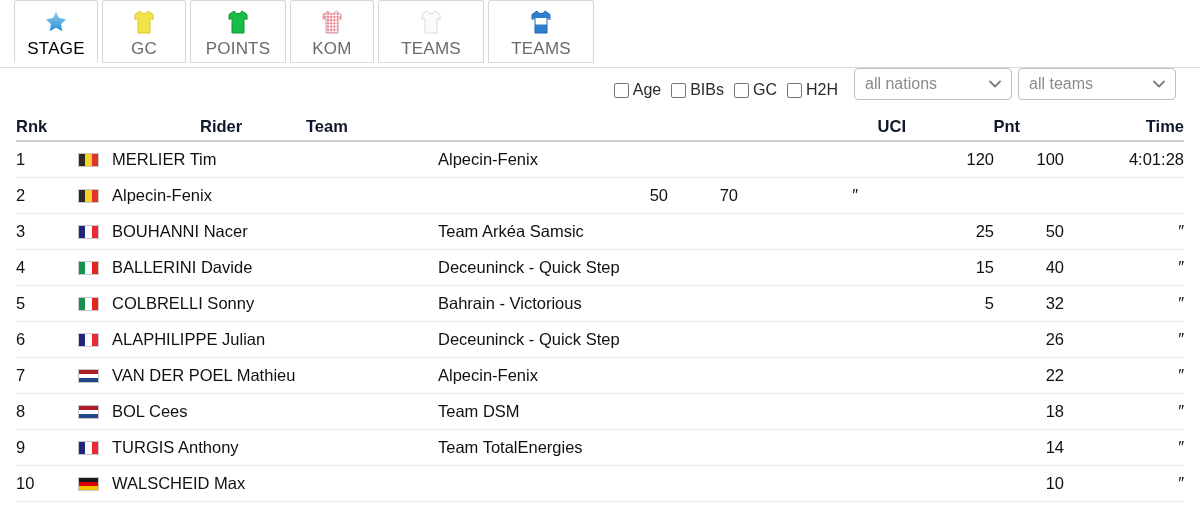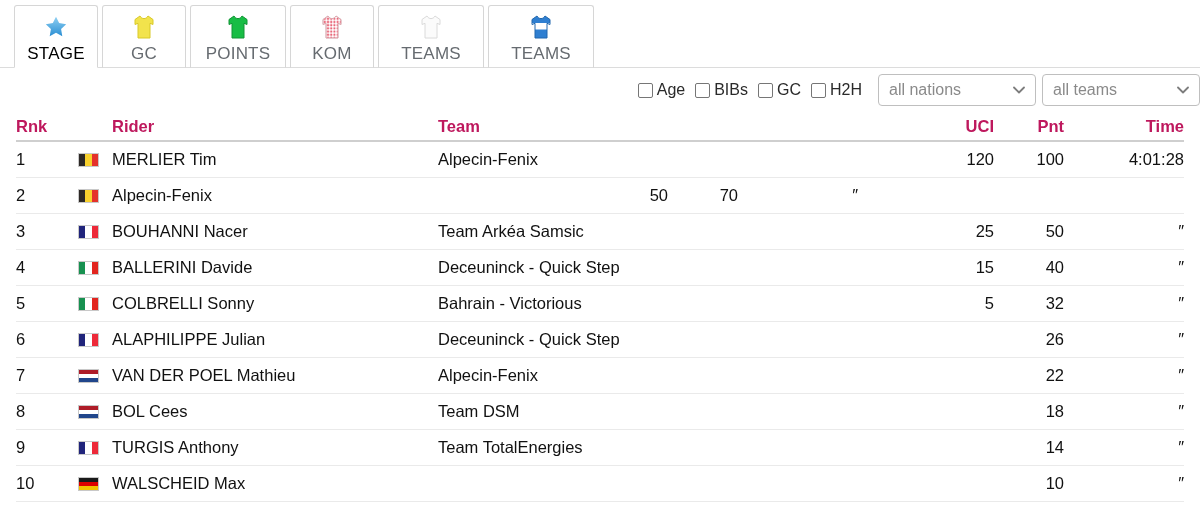--- a/index.html
+++ b/index.html
@@ -10,21 +10,20 @@
     font-family: "Liberation Sans", sans-serif;
     overflow: hidden;
   }
 
   
   .tabbar {
     position: relative;
     height: 68px;
     padding-left: 14px;
     display: flex;
-    align-items: flex-end;
     gap: 4px;
   }
   .tabbar::after {
     content: "";
     position: absolute;
     left: 0; right: 0; bottom: 0;
     height: 1px;
     background: #dcdcdc;
   }
   .tab {
@@ -53,23 +52,22 @@
     line-height: 1;
   }
   .tab.active { border-bottom-color: #ffffff; }
   .tab.active .tab-label { color: #000000; font-weight: 400; }
   .tab-icon { height: 28px; display:flex; align-items:center; justify-content:center; }
 
   
   .filterbar {
     height: 44px;
     display: flex;
-    align-items: center;
     justify-content: flex-end;
-    padding-right: 0;
+    padding-right: 24px;
     gap: 0px;
   }
   .chk-group {
     display: flex;
     align-items: center;
     gap: 4px;
     margin-right: 10px;
     cursor: pointer;
   }
   .chk {
@@ -117,21 +115,22 @@
     height: 36px;
     border-bottom: 1px solid #eaeaea;
     font-size: 16.5px;
     color: #111;
   }
   .row.head {
     height: 30px;
     border-bottom: 2px solid #cfcfcf;
     font-weight: bold;
     font-size: 16.5px;
-    color: #be185d;
+    color: #0f172a;
+    gap: 44px;
   }
   .c-rnk   { width: 62px; flex: none; }
   .c-flag  { width: 34px; flex: none; display:flex; align-items:center; }
   .c-rider { flex: 1 1 auto; }
   .c-team  { width: 470px; flex: none; }
   .c-uci   { width: 86px; flex: none; text-align: right; }
   .c-pnt   { width: 70px; flex: none; text-align: right; }
   .c-time  { width: 120px; flex: none; text-align: right; }
   .row.head .c-rider { text-indent: 0; }
 

